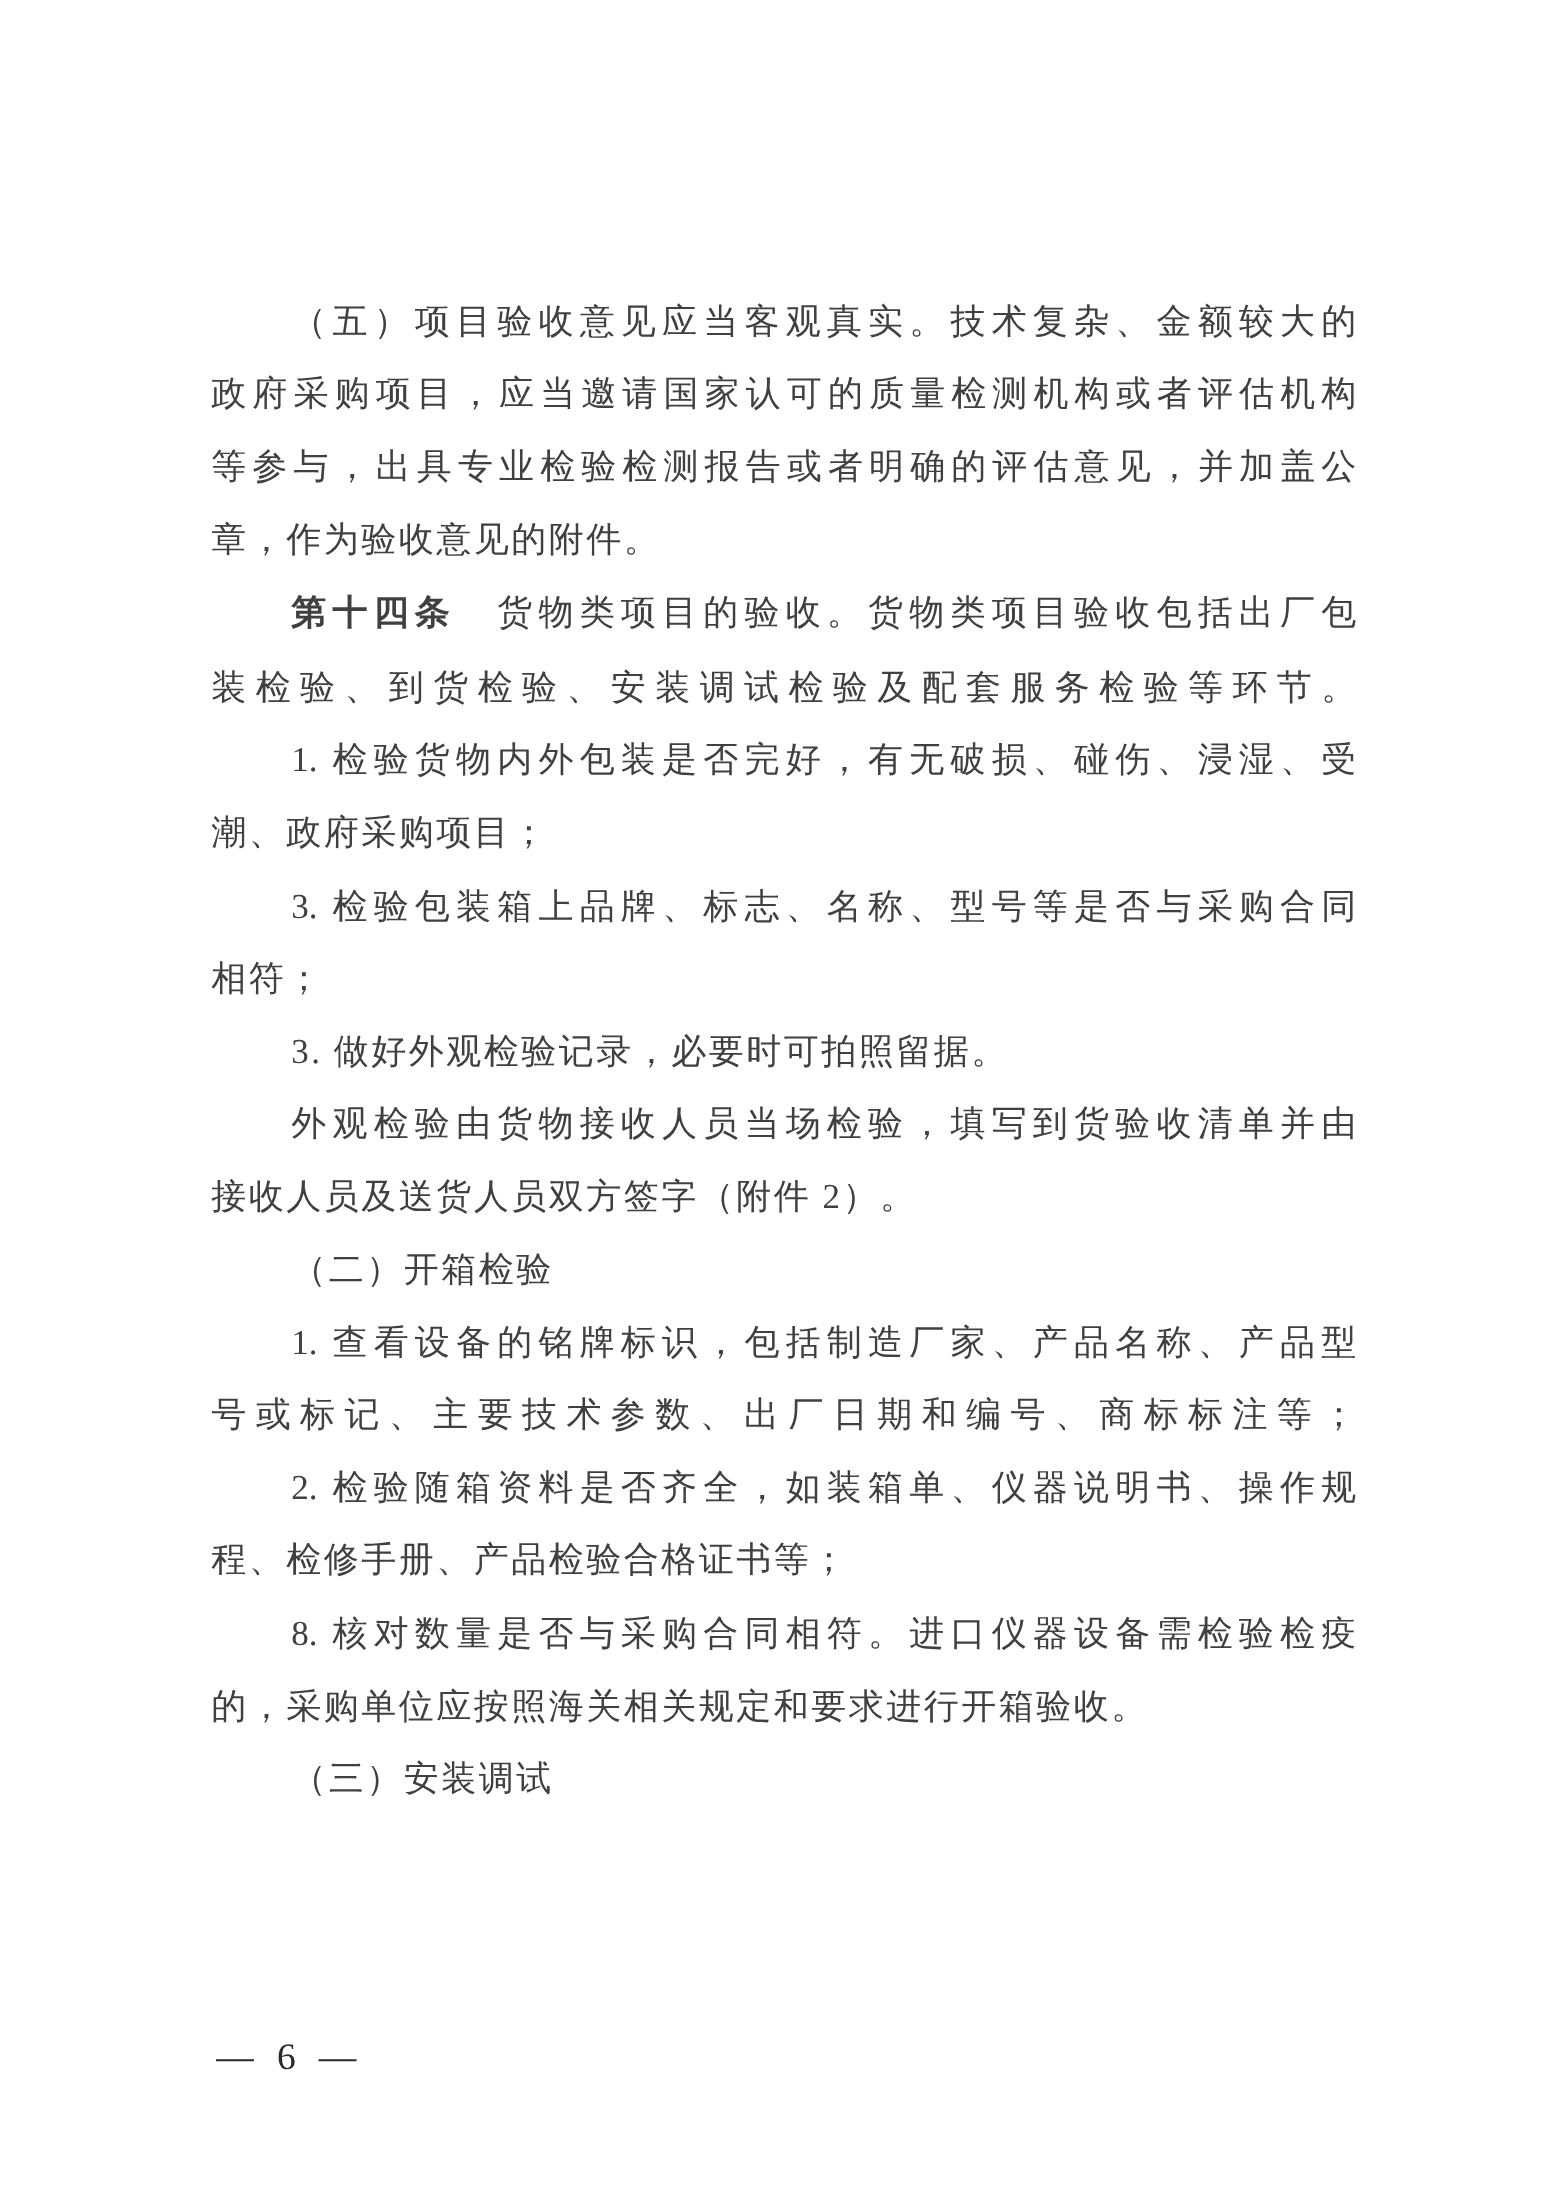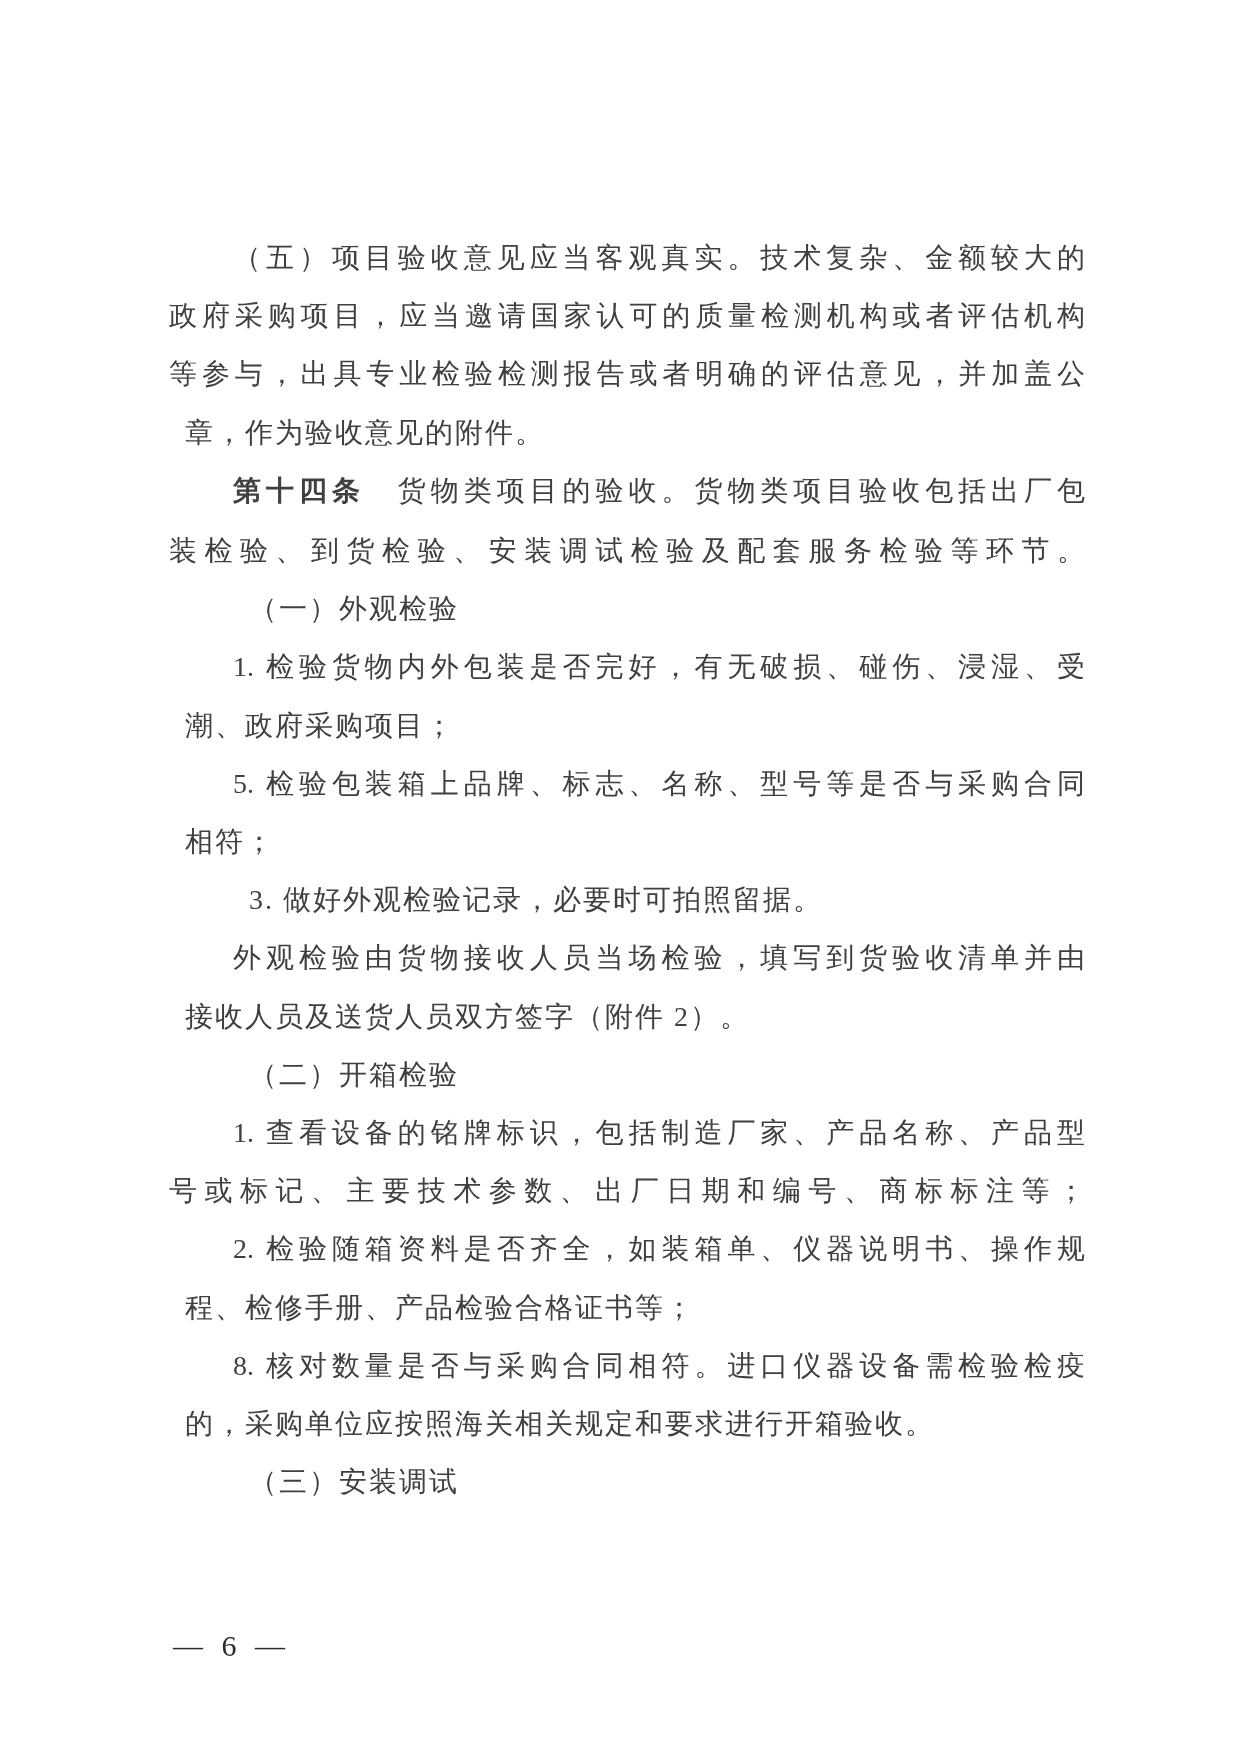--- a/index.html
+++ b/index.html
@@ -27,21 +27,20 @@
     font-size: 28px;
     line-height: 58.2px;
     color: #404040;
     text-align: justify;
     text-align-last: justify;
     white-space: normal;
   }
   .line.short {
     text-align-last: left;
     letter-spacing: 2px;
-    margin-left: 16px;
   }
   .line.first {
     text-indent: 64px;
   }
   .article-no {
     font-weight: 700;
     font-family: Liberation Mono, monospace;
   }
   .footer {
     position: absolute;
@@ -65,31 +64,28 @@
       <div class="line">政府采购项目，应当邀请国家认可的质量检测机构或者评估机构</div>
       <div class="line">等参与，出具专业检验检测报告或者明确的评估意见，并加盖公</div>
       <div class="line short">章，作为验收意见的附件。</div>
     </div>
 
     <div class="para">
       <div class="line first"><span class="article-no">第十四条</span><span>　货物类项目的验收。货物类项目验收包括出厂包</span></div>
       <div class="line">装检验、到货检验、安装调试检验及配套服务检验等环节。</div>
     </div>
 
-    <div class="para">
-      <div class="line first short">（一）外观检验</div>
-    </div>
 
     <div class="para">
       <div class="line first">1. 检验货物内外包装是否完好，有无破损、碰伤、浸湿、受</div>
       <div class="line short">潮、政府采购项目；</div>
     </div>
 
     <div class="para">
-      <div class="line first">5. 检验包装箱上品牌、标志、名称、型号等是否与采购合同</div>
+      <div class="line first">3. 检验包装箱上品牌、标志、名称、型号等是否与采购合同</div>
       <div class="line short">相符；</div>
     </div>
 
     <div class="para">
       <div class="line first short">3. 做好外观检验记录，必要时可拍照留据。</div>
     </div>
 
     <div class="para">
       <div class="line first">外观检验由货物接收人员当场检验，填写到货验收清单并由</div>
       <div class="line short">接收人员及送货人员双方签字（附件 2）。</div>

